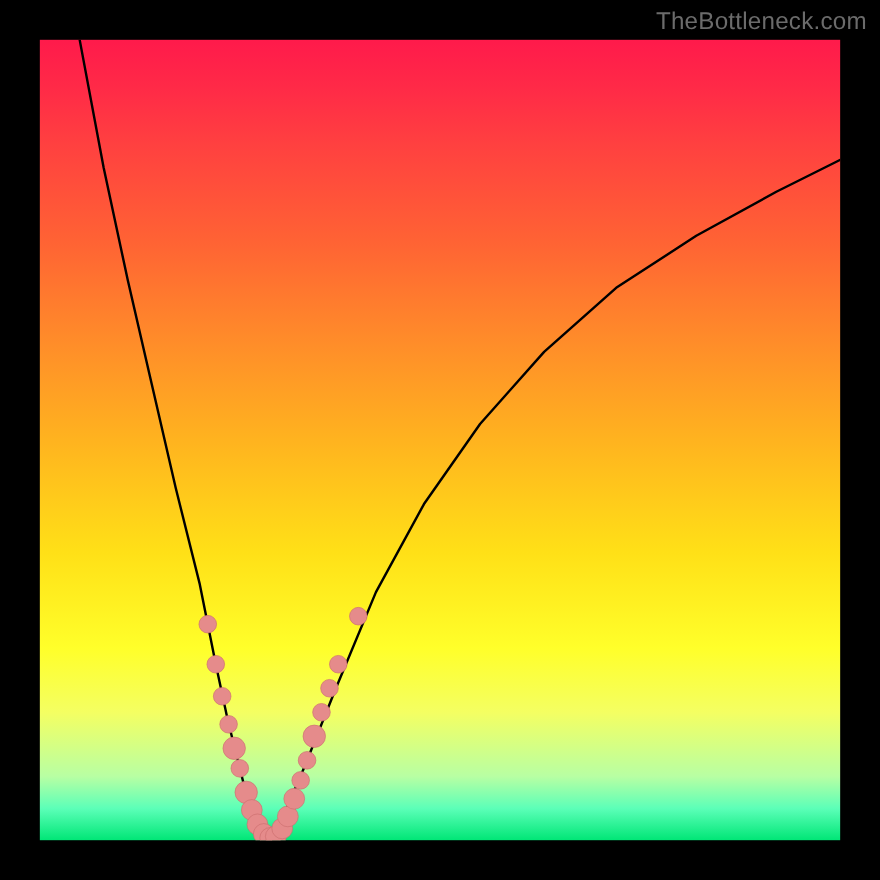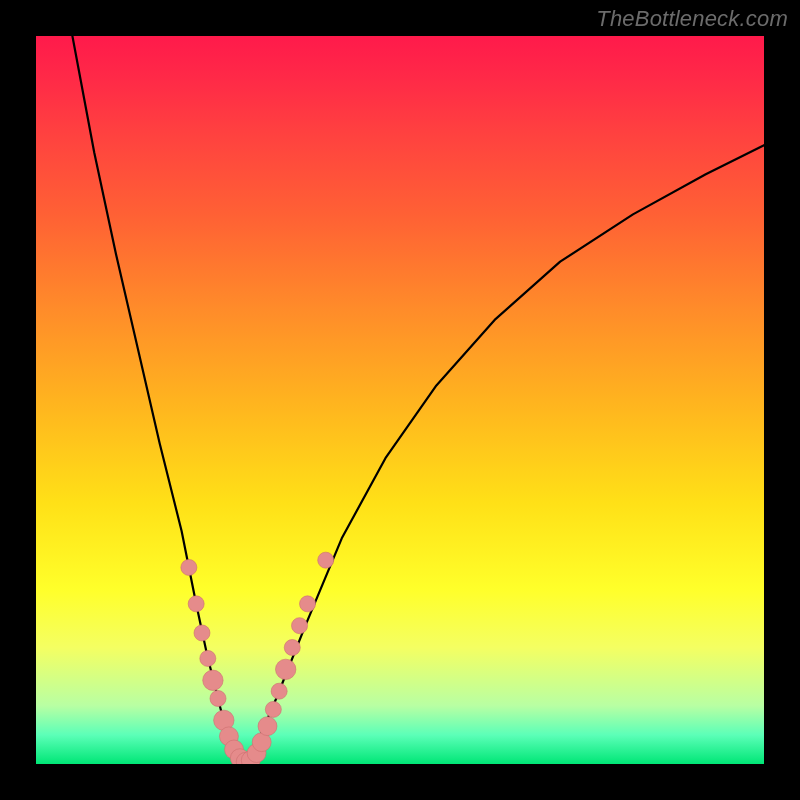--- a/index.html
+++ b/index.html
@@ -11,21 +11,20 @@
     background: #000;
     font-family: Arial, Helvetica, sans-serif;
   }
   .frame {
     position: absolute;
     top: 0;
     left: 0;
     width: 800px;
     height: 800px;
     background: #000;
-    font-style: italic;
   }
   .plot-area {
     position: absolute;
     top: 36px;
     left: 36px;
     width: 728px;
     height: 728px;
     overflow: hidden;
   }
   .gradient-bg {

